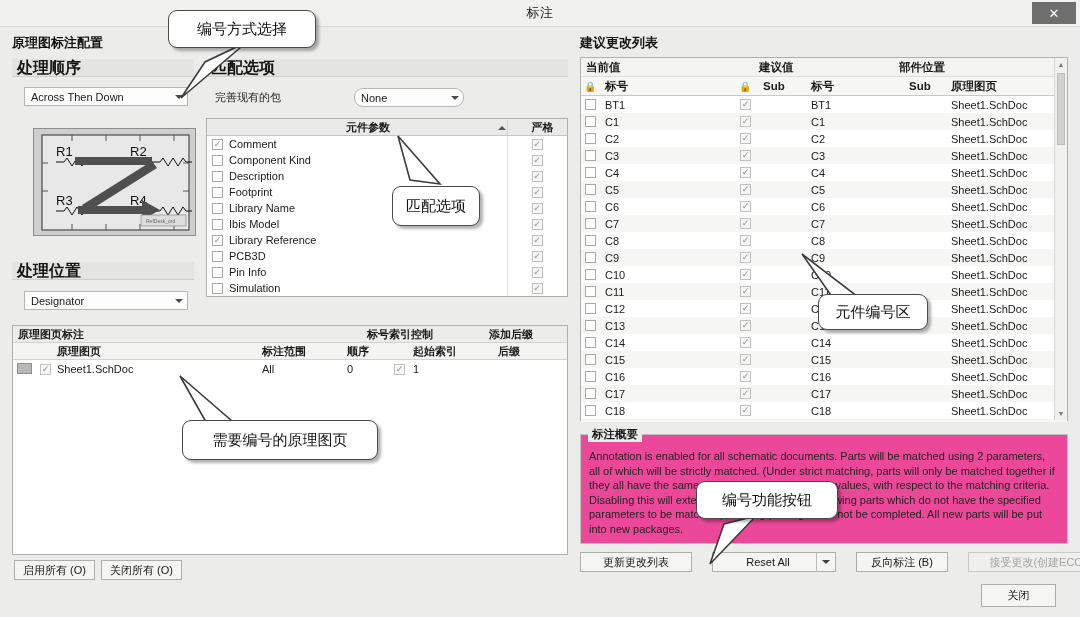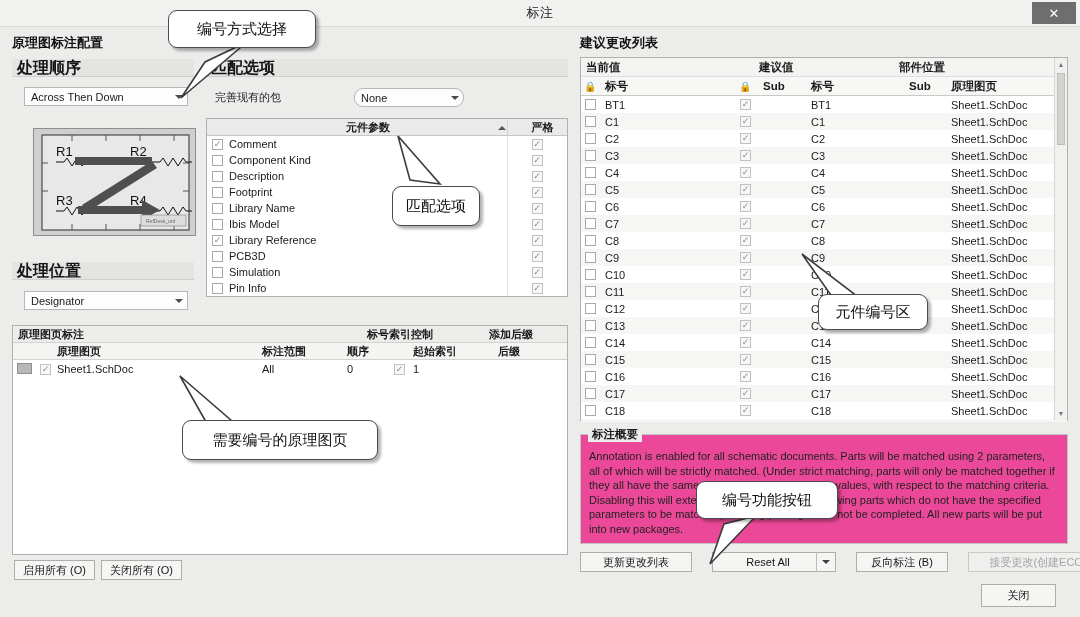--- a/index.html
+++ b/index.html
@@ -313,30 +313,30 @@
                 <span class="cb "></span>
                 <span>PCB3D</span>
               </div>
               <div class="pc2">
                 <span class="cb gray on"></span>
               </div>
             </div>
             <div class="prow">
               <div class="pc1">
                 <span class="cb "></span>
+                <span>Pin Info</span>
+              </div>
+              <div class="pc2">
+                <span class="cb gray on"></span>
+              </div>
+            </div>
+            <div class="prow">
+              <div class="pc1">
+                <span class="cb "></span>
                 <span>Simulation</span>
-              </div>
-              <div class="pc2">
-                <span class="cb gray on"></span>
-              </div>
-            </div>
-            <div class="prow">
-              <div class="pc1">
-                <span class="cb "></span>
-                <span>Pin Info</span>
               </div>
               <div class="pc2">
                 <span class="cb gray on"></span>
               </div>
             </div>
           </div>
       </div>
     </div>
 
     <div style="position:absolute; left:4px; top:295px; width:556px; height:230px;">

